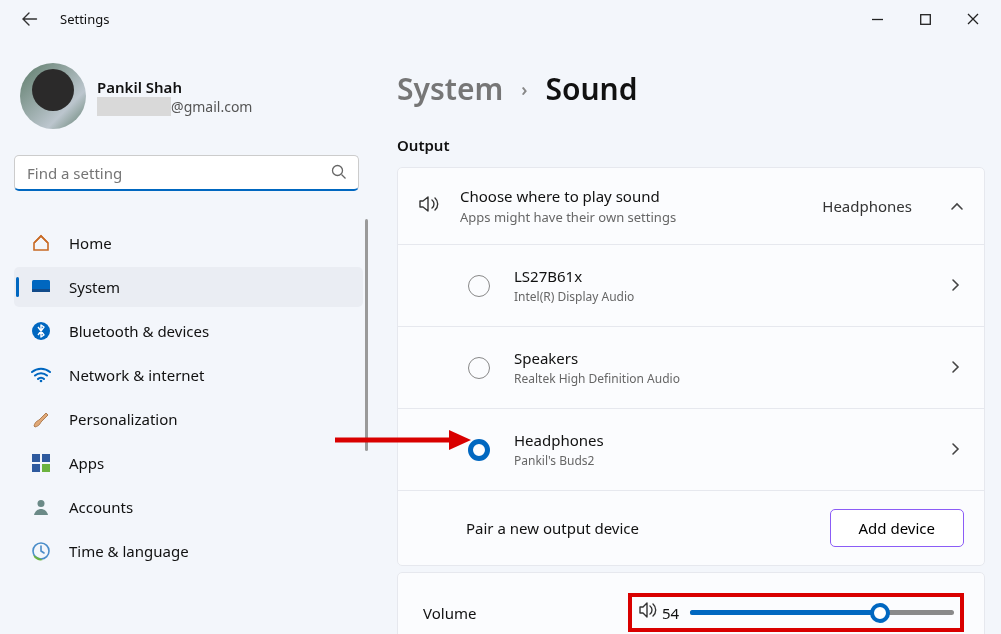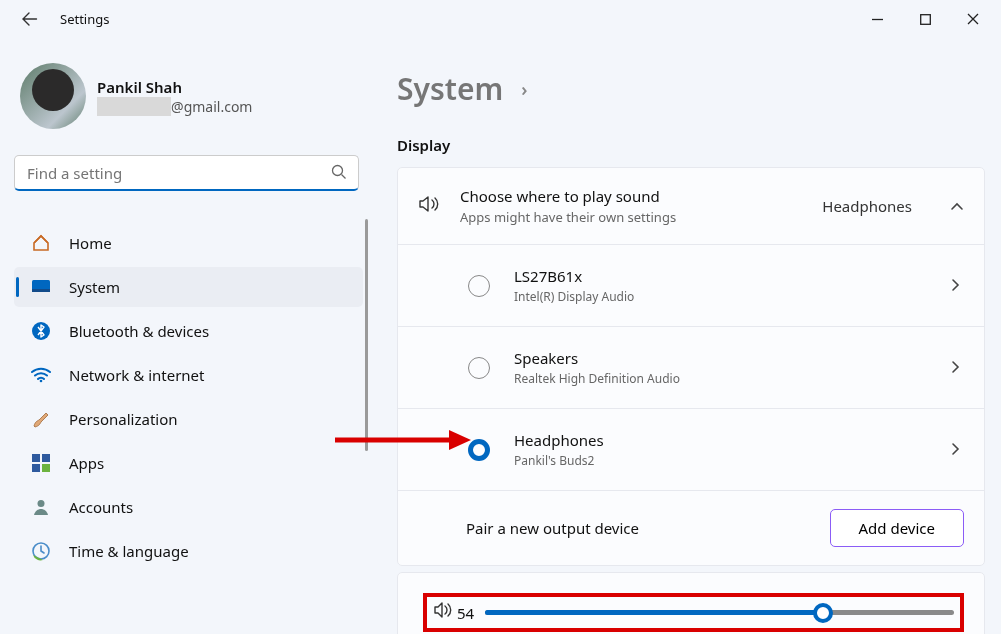--- a/index.html
+++ b/index.html
@@ -184,23 +184,24 @@
           </span>
         <span>Time &amp; language</span>
       </div>
     </div>
   </div>
 
   <div class="main">
     <div class="breadcrumb">
       <span class="crumb-parent">System</span>
       <span class="crumb-sep">›</span>
-    </div>
-
-    <div class="section-title">Display</div>
+      <span class="crumb-current">Sound</span>
+    </div>
+
+    <div class="section-title">Output</div>
 
     <div class="card">
       <div class="card-header">
         <span class="card-ico"><svg width="22" height="20" viewBox="0 0 22 20">
               <path d="M2 7h3l5-4v14l-5-4H2z" fill="none" stroke="#333" stroke-width="1.4" stroke-linejoin="round"></path>
               <path d="M14 6a5 5 0 0 1 0 8M17 4a8 8 0 0 1 0 12" stroke="#333" stroke-width="1.4" fill="none" stroke-linecap="round"></path>
             </svg></span>
         <div class="card-label">
           <div class="card-title">Choose where to play sound</div>
           <div class="card-sub">Apps might have their own settings</div>
@@ -244,20 +245,21 @@
         </div>
       </div>
 
       <div class="pair-row">
         <span class="pair-label">Pair a new output device</span>
         <button class="add-btn">Add device</button>
       </div>
     </div>
 
     <div class="volume-card">
+      <span class="volume-label">Volume</span>
       <div class="volume-ctrl">
         <span class="vol-ico"><svg width="20" height="18" viewBox="0 0 20 18">
               <path d="M2 6h3l4-4v14l-4-4H2z" fill="none" stroke="#333" stroke-width="1.4" stroke-linejoin="round"></path>
               <path d="M12 5a5 5 0 0 1 0 8M15 3a8 8 0 0 1 0 12" stroke="#333" stroke-width="1.4" fill="none" stroke-linecap="round"></path>
             </svg></span>
         <span class="vol-val">54</span>
         <div class="slider-track">
           <div class="slider-fill"></div>
           <div class="slider-thumb"></div>
         </div>

